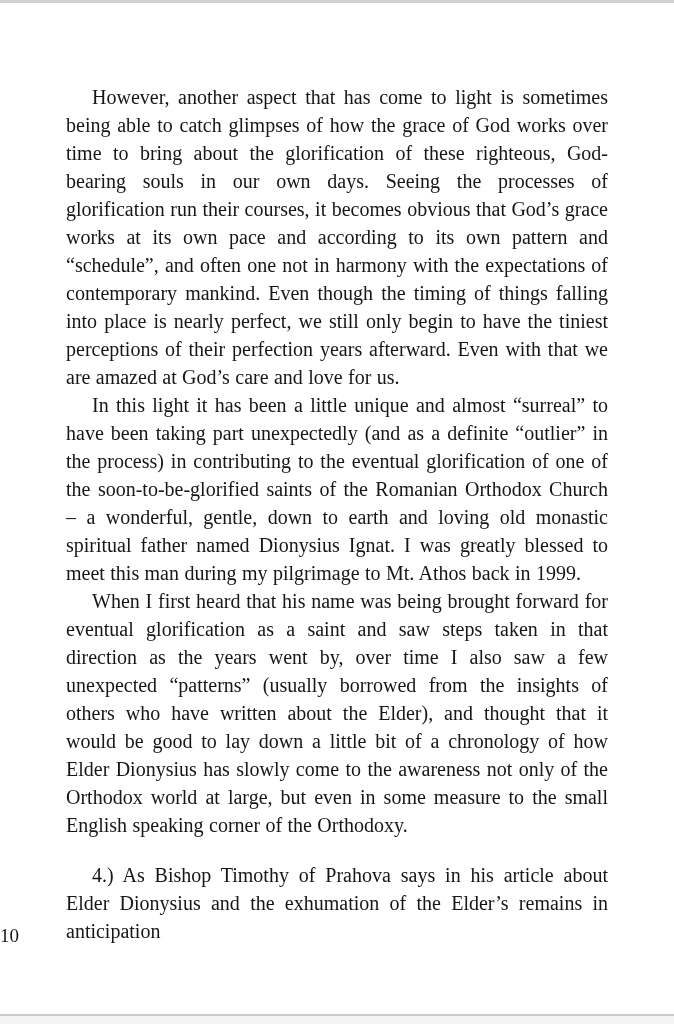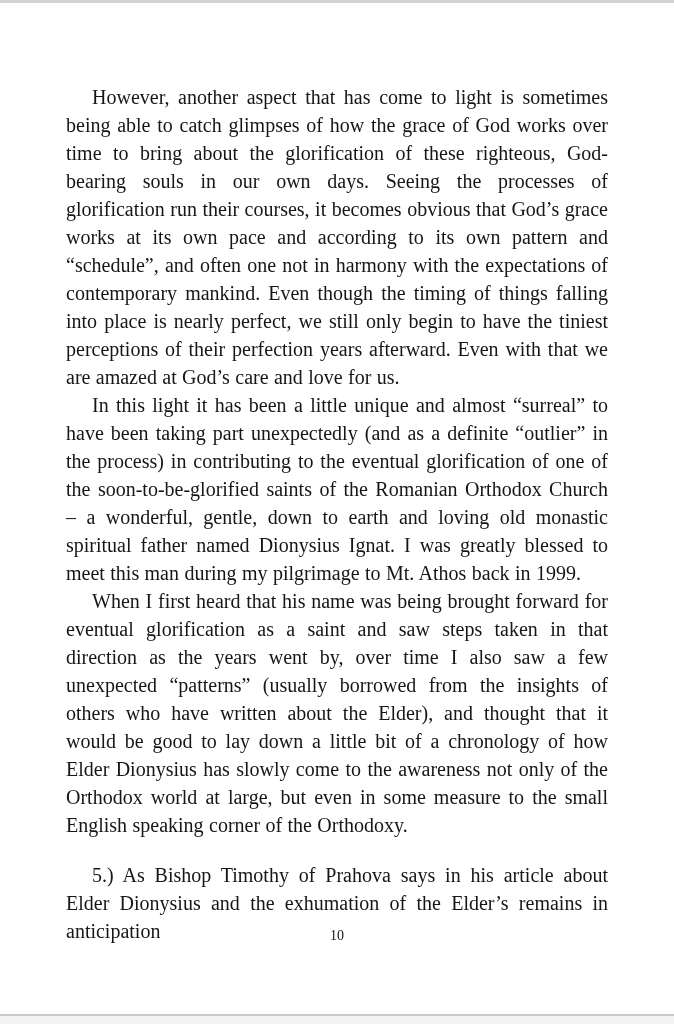--- a/index.html
+++ b/index.html
@@ -38,22 +38,22 @@
     word-spacing: 0.02em;
   }
   .text-block p.gap-before {
     margin-top: 22px;
   }
   .page-number {
     position: absolute;
     top: 924px;
     left: 0;
     width: 674px;
-    text-align: center;
-    font-size: 14px;
+    text-align: left;
+    font-size: 19px;
     line-height: 24px;
     color: #161616;
   }
   .bottom-edge {
     position: absolute;
     left: 0; right: 0; bottom: 0;
     height: 10px;
     background: #f4f4f4;
     border-top: 2px solid #c9c9c9;
     box-sizing: border-box;
@@ -61,18 +61,18 @@
 </style>
 </head>
 <body>
 
 <div class="top-edge"></div>
 
 <main class="text-block">
   <p>However, another aspect that has come to light is sometimes being able to catch glimpses of how the grace of God works over time to bring about the glorification of these righteous, God-bearing souls in our own days. Seeing the processes of glorification run their courses, it becomes obvious that God’s grace works at its own pace and according to its own pattern and “schedule”, and often one not in harmony with the expectations of contemporary mankind. Even though the timing of things falling into place is nearly perfect, we still only begin to have the tiniest perceptions of their perfection years afterward. Even with that we are amazed at God’s care and love for us.</p>
   <p>In this light it has been a little unique and almost “surreal” to have been taking part unexpectedly (and as a definite “outlier” in the process) in contributing to the eventual glorification of one of the soon-to-be-glorified saints of the Romanian Orthodox Church – a wonderful, gentle, down to earth and loving old monastic spiritual father named Dionysius Ignat. I was greatly blessed to meet this man during my pilgrimage to Mt. Athos back in 1999.</p>
   <p>When I first heard that his name was being brought forward for eventual glorification as a saint and saw steps taken in that direction as the years went by, over time I also saw a few unexpected “patterns” (usually borrowed from the insights of others who have written about the Elder), and thought that it would be good to lay down a little bit of a chronology of how Elder Dionysius has slowly come to the awareness not only of the Orthodox world at large, but even in some measure to the small English speaking corner of the Orthodoxy.</p>
-  <p class="gap-before">5.) As Bishop Timothy of Prahova says in his article about Elder Dionysius and the exhumation of the Elder’s remains in anticipation</p>
+  <p class="gap-before">4.) As Bishop Timothy of Prahova says in his article about Elder Dionysius and the exhumation of the Elder’s remains in anticipation</p>
 </main>
 
 <div class="page-number">10</div>
 
 <div class="bottom-edge"></div>
 
 </body></html>

